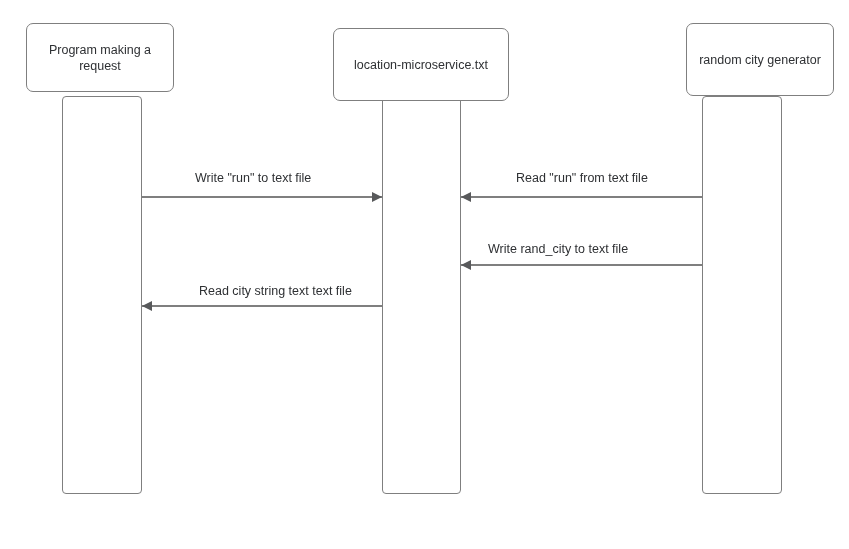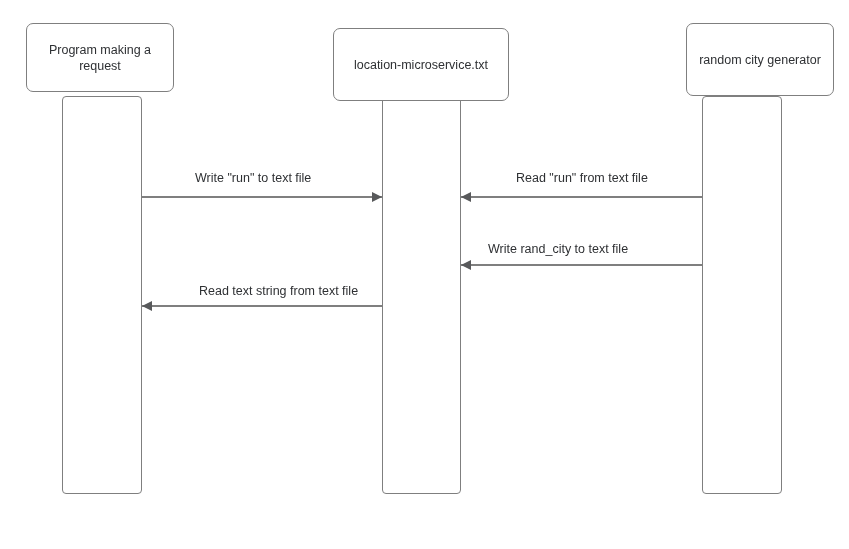--- a/index.html
+++ b/index.html
@@ -115,15 +115,15 @@
   <div class="message" id="msg-2" style="left: 461px; top: 264px; width: 241px;">
     <div class="message-line" style="left: 0px; width: 241px;"></div>
     <div class="arrow-head left" style="left: 0px;"></div>
   </div>
   <div class="message-label" id="lbl-2" style="left: 488px; top: 242px;">Write rand_city to text file</div>
 
   <div class="message" id="msg-3" style="left: 142px; top: 305px; width: 240px;">
     <div class="message-line" style="left: 0px; width: 240px;"></div>
     <div class="arrow-head left" style="left: 0px;"></div>
   </div>
-  <div class="message-label" id="lbl-3" style="left: 199px; top: 284px;">Read text string from text file</div>
+  <div class="message-label" id="lbl-3" style="left: 199px; top: 284px;">Read city string text text file</div>
 
 </div>
 
 </body></html>

